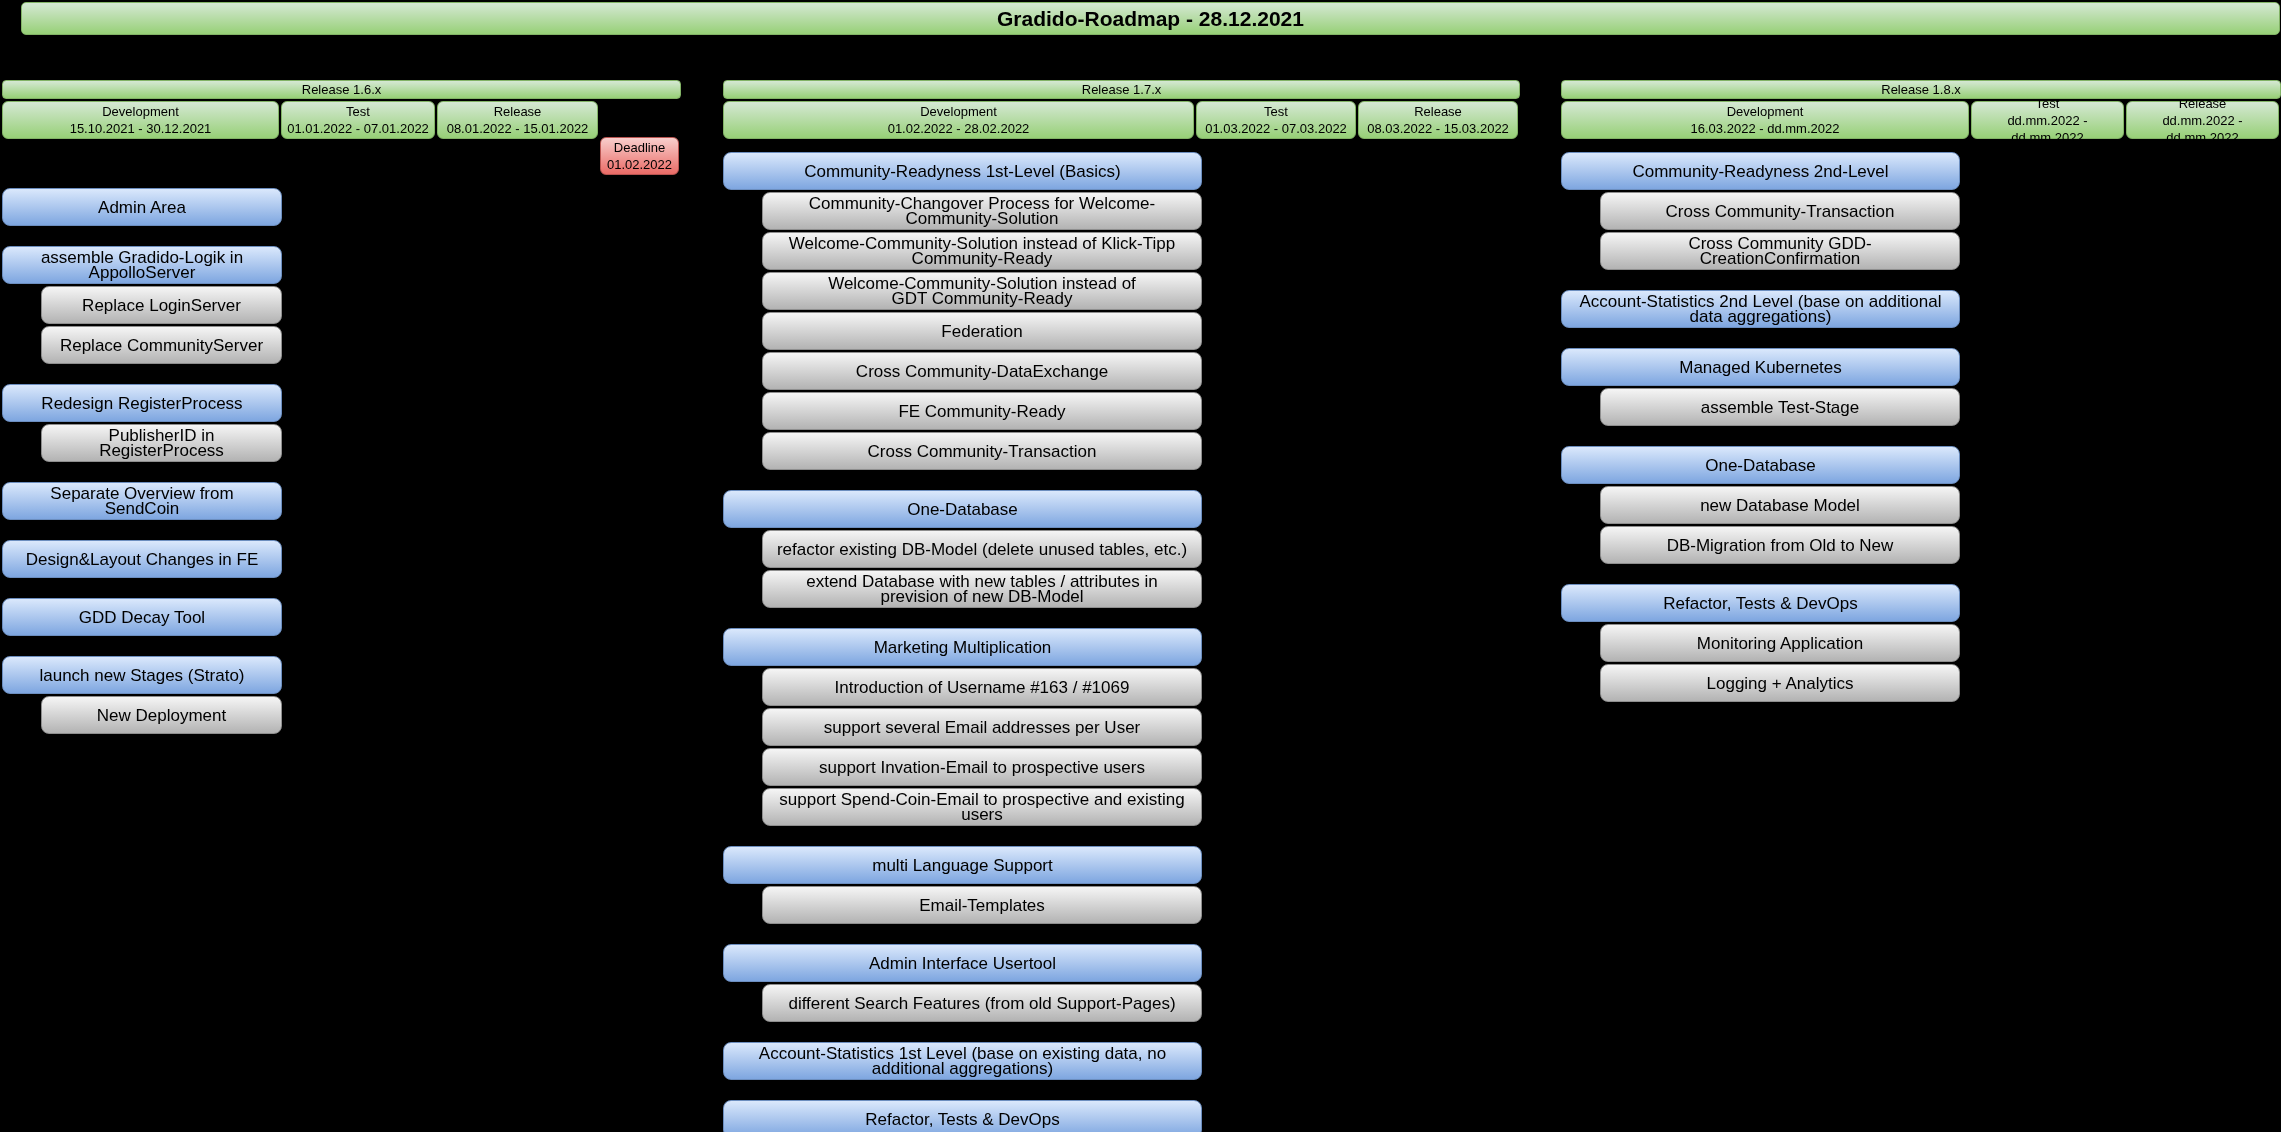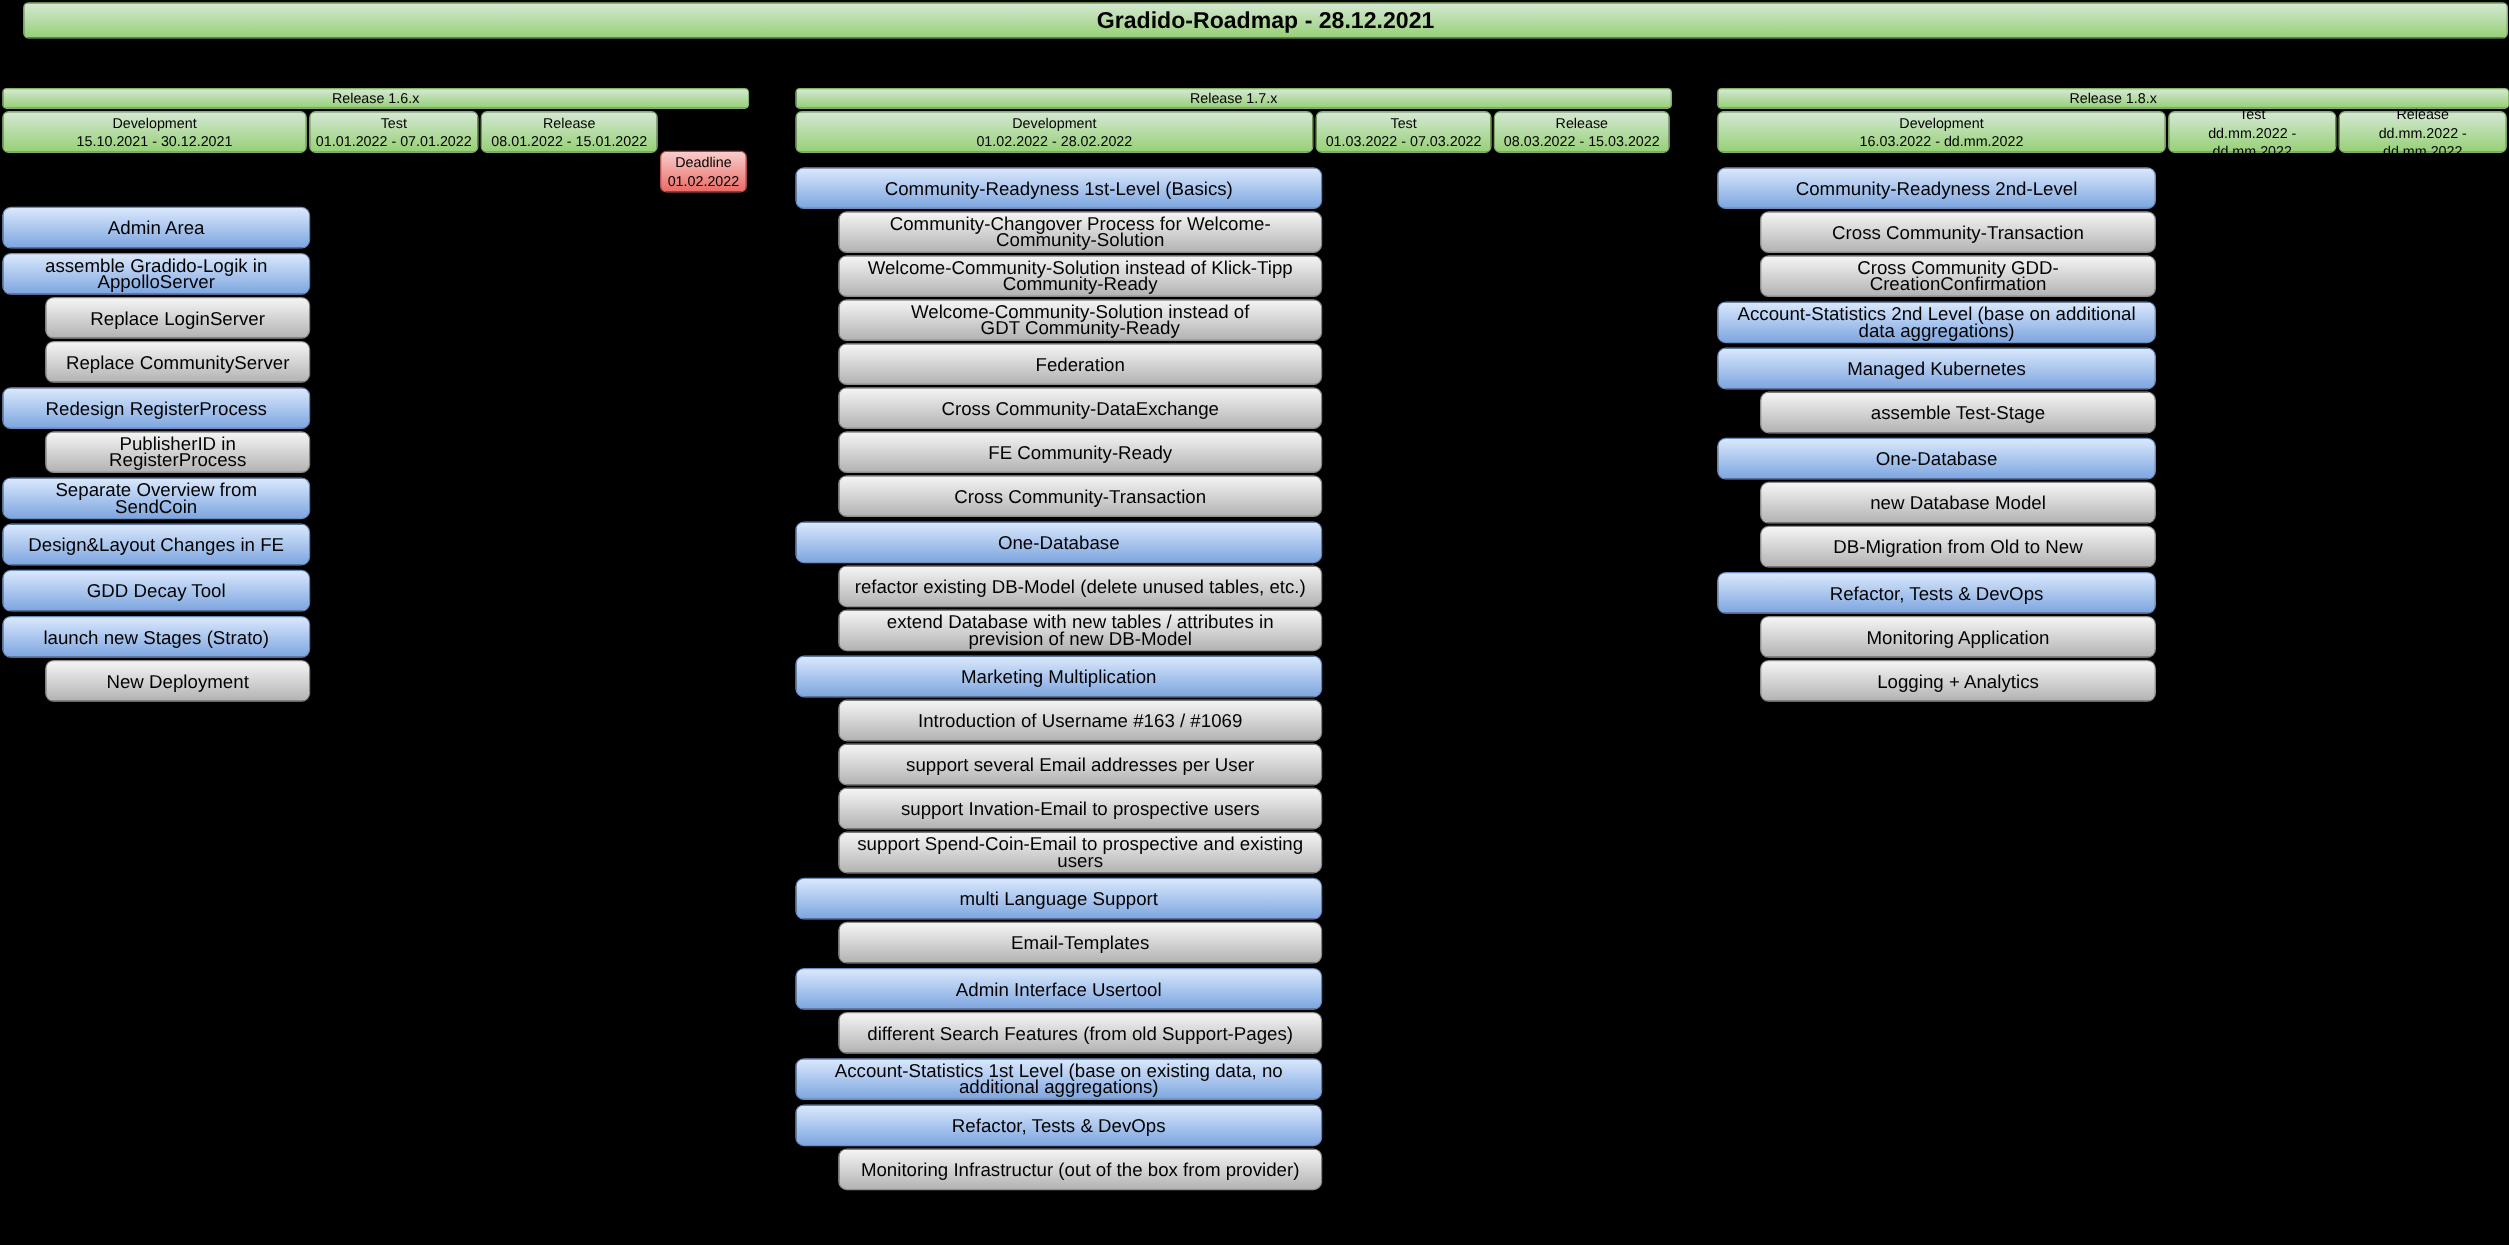--- a/index.html
+++ b/index.html
@@ -109,21 +109,21 @@
     align-items: center;
     justify-content: center;
     text-align: center;
     font-size: 17px;
     line-height: 15px;
     white-space: pre-line;
     box-sizing: border-box;
     padding: 2px 8px;
   }
   .task.sub { margin-left: 39px; }
-  .task.new-group { margin-top: 2px; }
+  .task.new-group { margin-top: 18px; }
 </style>
 </head>
 <body>
 
 <div class="page">
   <div class="title-bar green">
     <span>Gradido-Roadmap - 28.12.2021</span>
   </div>
   <div class="column col-1">
       <div class="release-header green">Release 1.6.x</div>

